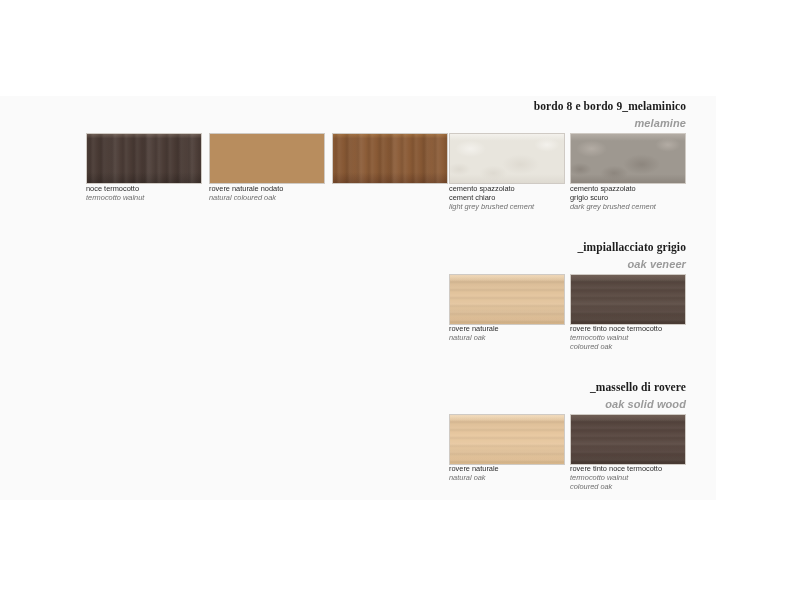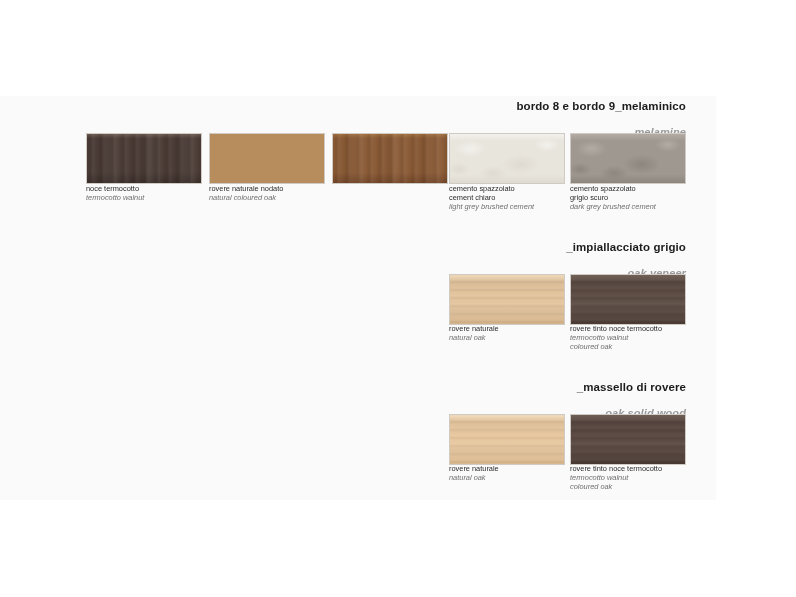--- a/index.html
+++ b/index.html
@@ -47,29 +47,30 @@
     position: absolute;
     text-align: right;
     line-height: 1.12;
   }
   .section-title {
     font-size: 11.5px;
     font-weight: bold;
     color: #1c1c1c;
     letter-spacing: 0.1px;
     white-space: nowrap;
+    font-family: Liberation Serif, serif;
   }
   .section-sub {
     font-size: 11px;
     font-weight: bold;
     font-style: italic;
     color: #9a9a9a;
     letter-spacing: 0.1px;
     white-space: nowrap;
-    margin-top: 13px;
+    margin-top: 4px;
   }
 
   
   .swatch {
     position: absolute;
     width: 116px;
     height: 51px;
     border: 1px solid #cfcac4;
     box-sizing: border-box;
     overflow: hidden;

